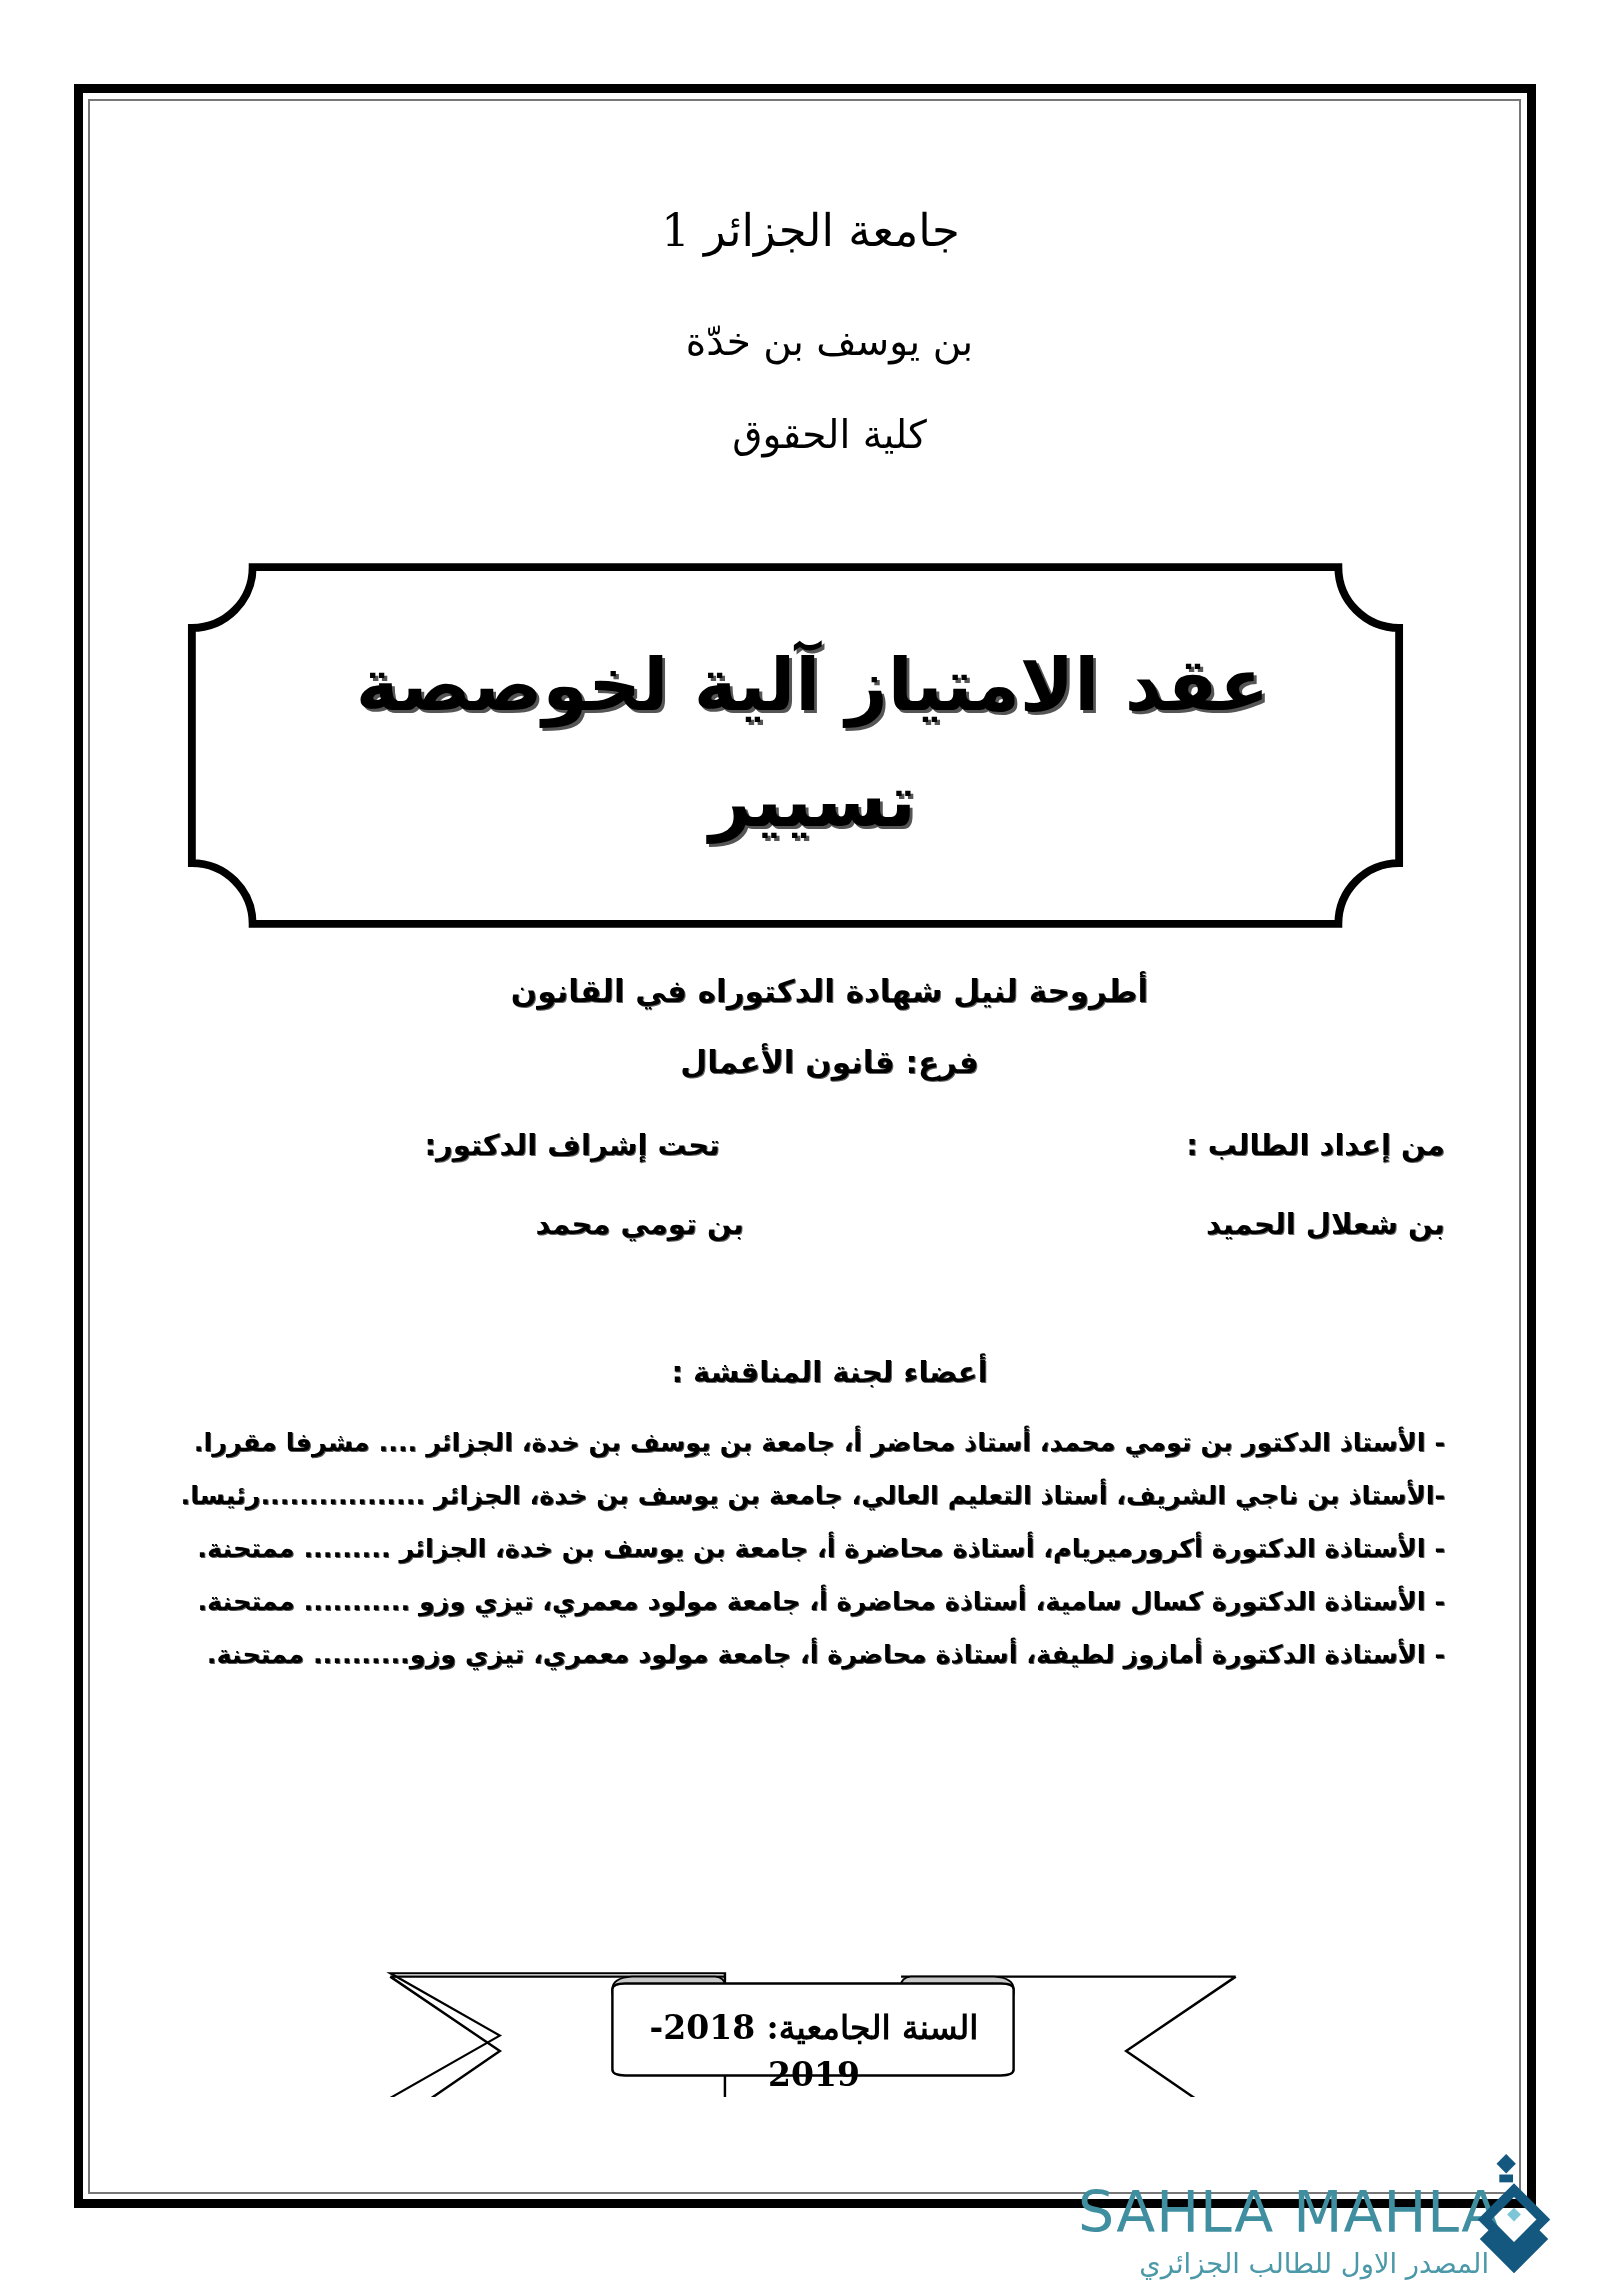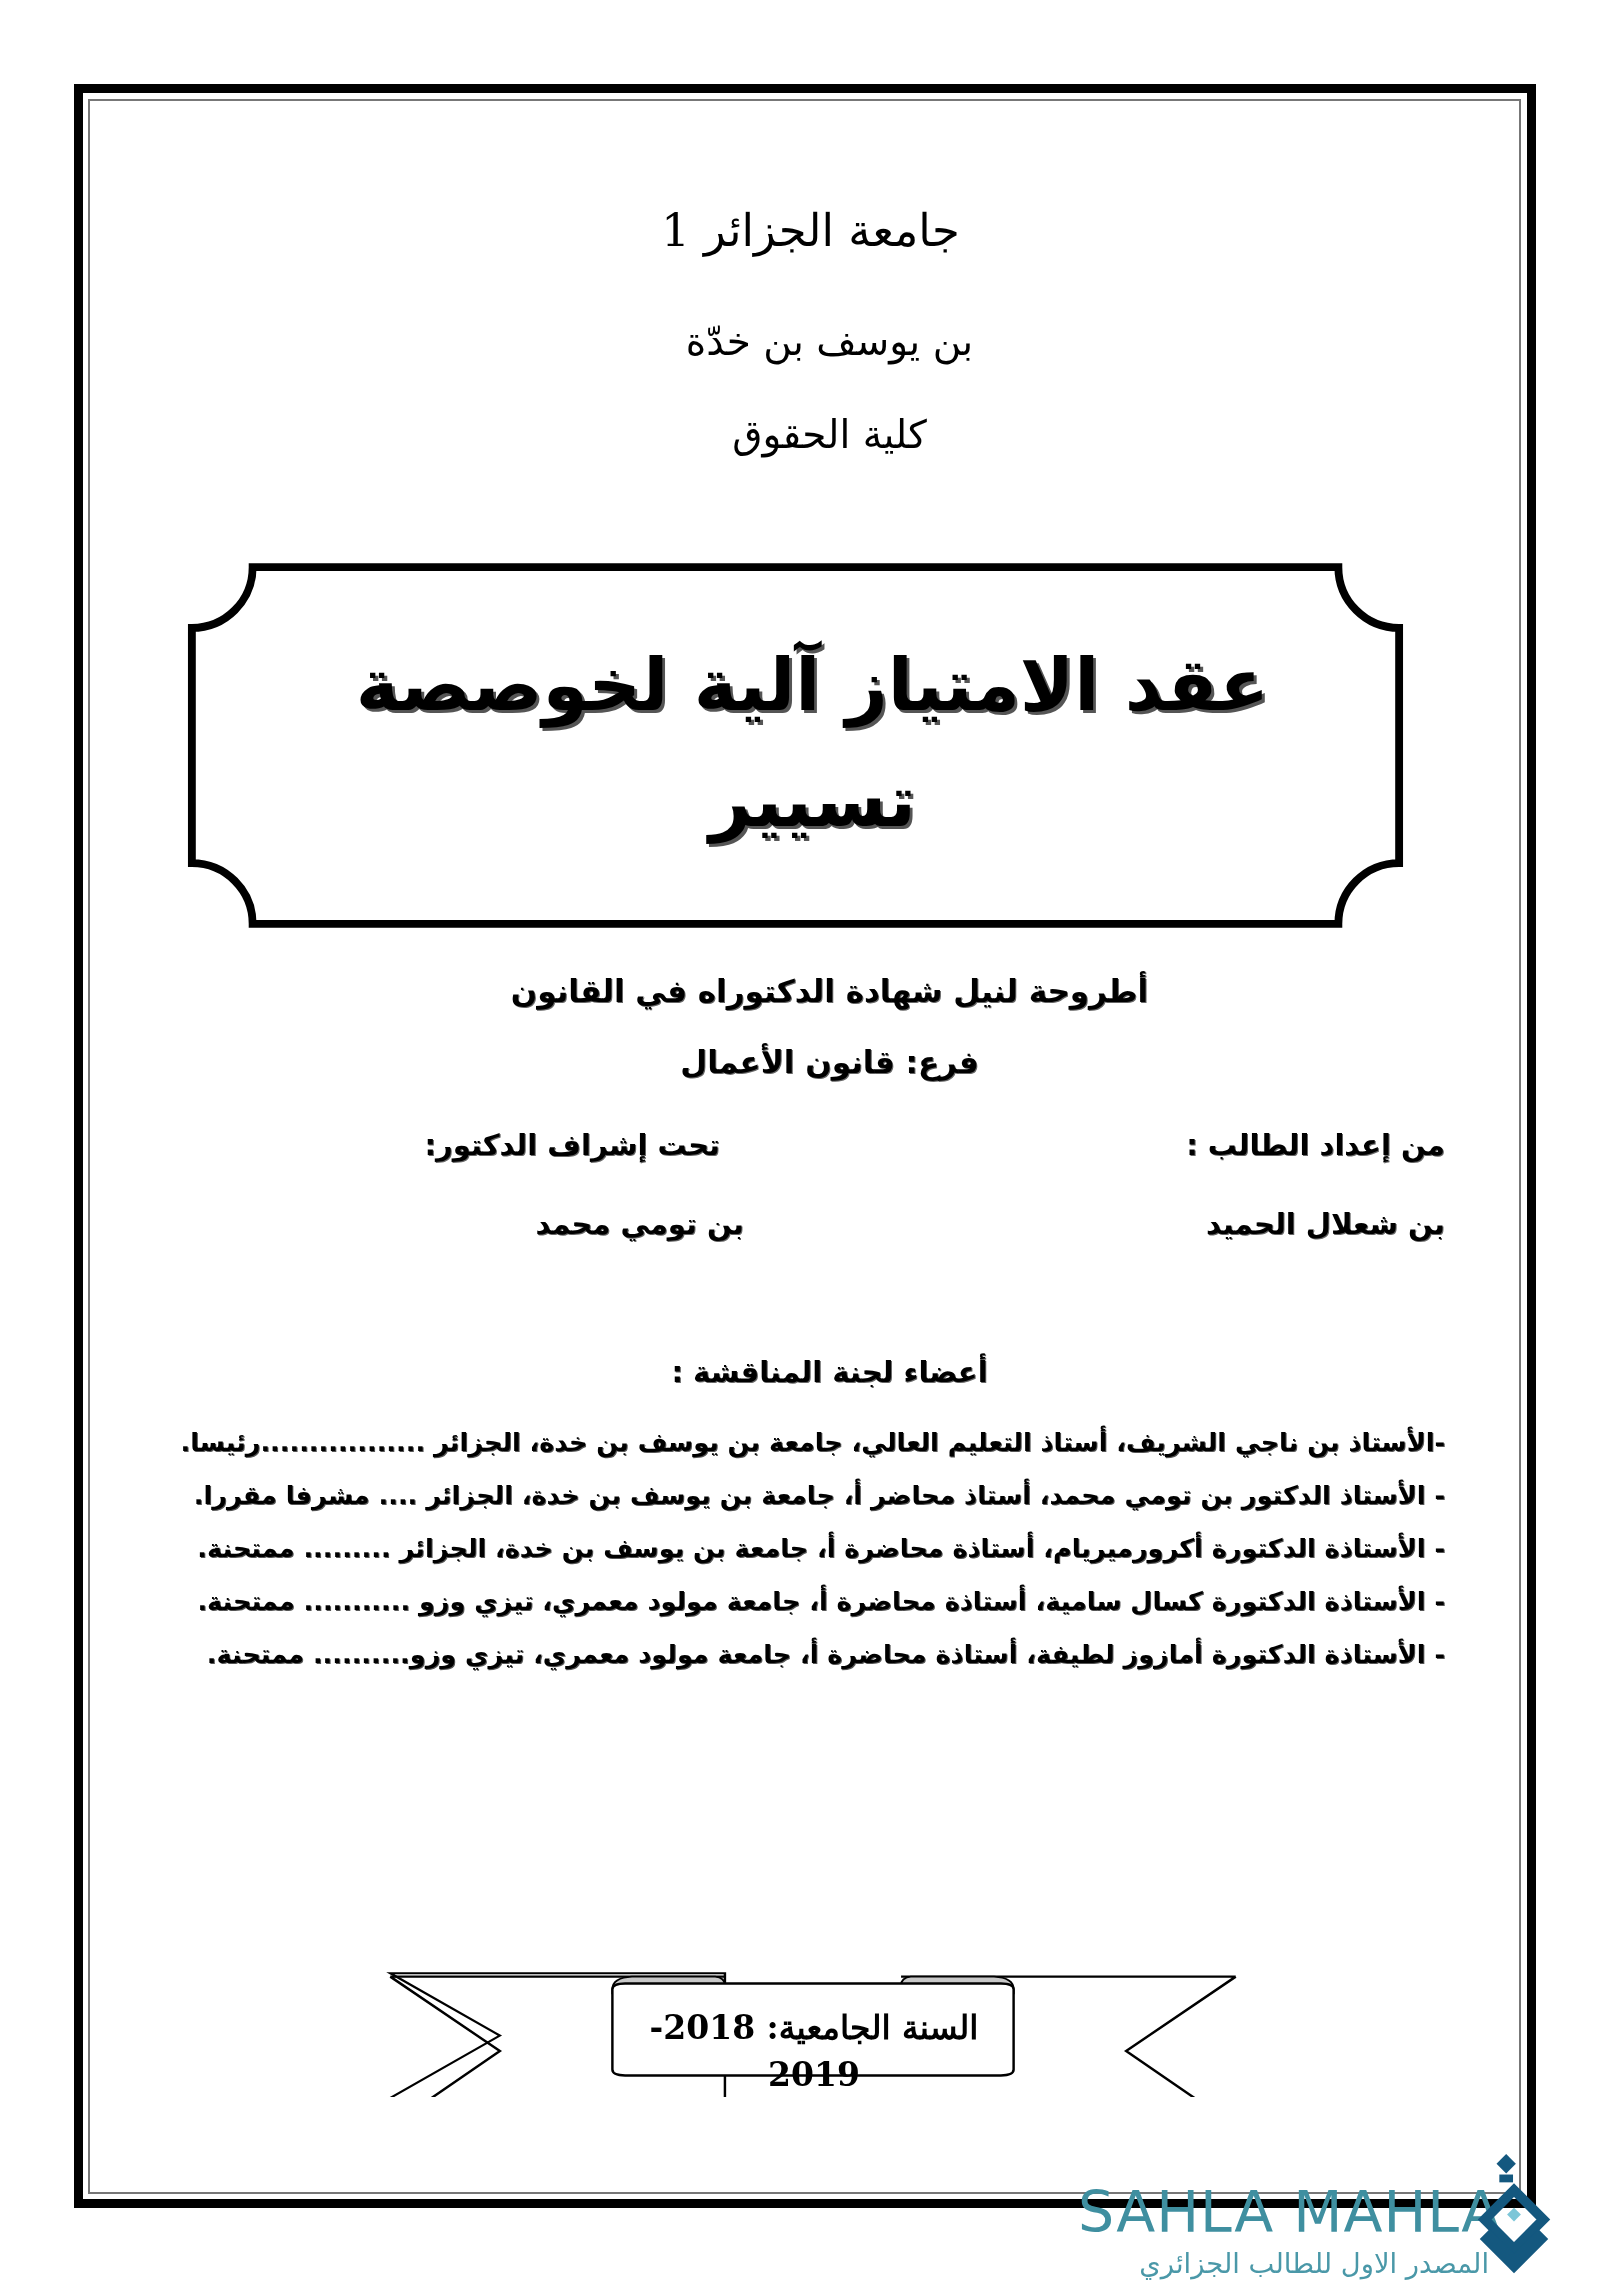--- a/index.html
+++ b/index.html
@@ -50,22 +50,22 @@
 <div class="abs rtl sans sub1">أطروحة لنيل شهادة الدكتوراه في القانون</div>
 <div class="abs rtl sans sub2">فرع: قانون الأعمال</div>
 
 <div class="abs col-right lbl sans">من إعداد الطالب :</div>
 <div class="abs col-left lbl sans">تحت إشراف الدكتور:</div>
 <div class="abs col-right nm sans">بن شعلال الحميد</div>
 <div class="abs col-left nm sans" style="left:294px;">بن تومي محمد</div>
 
 <div class="abs rtl sans committee-h">أعضاء لجنة المناقشة :</div>
 <div class="abs members sans">
+  <div class="member">- الأستاذ الدكتور بن تومي محمد، أستاذ محاضر أ، جامعة بن يوسف بن خدة، الجزائر .... مشرفا مقررا.</div>
   <div class="member">-الأستاذ  بن ناجي الشريف، أستاذ التعليم العالي، جامعة بن يوسف بن خدة، الجزائر .................رئيسا.</div>
-  <div class="member">- الأستاذ الدكتور بن تومي محمد، أستاذ محاضر أ، جامعة بن يوسف بن خدة، الجزائر .... مشرفا مقررا.</div>
   <div class="member">- الأستاذة الدكتورة أكرورميريام، أستاذة محاضرة أ، جامعة بن يوسف بن خدة، الجزائر ......... ممتحنة.</div>
   <div class="member">- الأستاذة الدكتورة كسال سامية، أستاذة محاضرة أ، جامعة مولود معمري، تيزي وزو ........... ممتحنة.</div>
   <div class="member">- الأستاذة الدكتورة أمازوز لطيفة، أستاذة محاضرة أ، جامعة مولود معمري، تيزي وزو.......... ممتحنة.</div>
 </div>
 
 <svg class="abs ribbon" width="882" height="137" viewBox="0 0 900 140">
   <polygon points="18,30 360,30 360,180 18,180 130,105" transform="translate(0,-12) scale(1,0.85)" fill="#fff" stroke="#000" stroke-width="2.5"></polygon>
   <path d="M18,17 L360,17 L360,170 L18,170 L130,93 Z" fill="none" stroke="none"></path>
   <path d="M18,17 H360 M18,170 H360 M18,17 L130,93 L18,170" fill="none" stroke="#000" stroke-width="2.5"></path>
   <path d="M882,17 H540 M882,170 H540 M882,17 L770,93 L882,170" fill="none" stroke="#000" stroke-width="2.5"></path>

